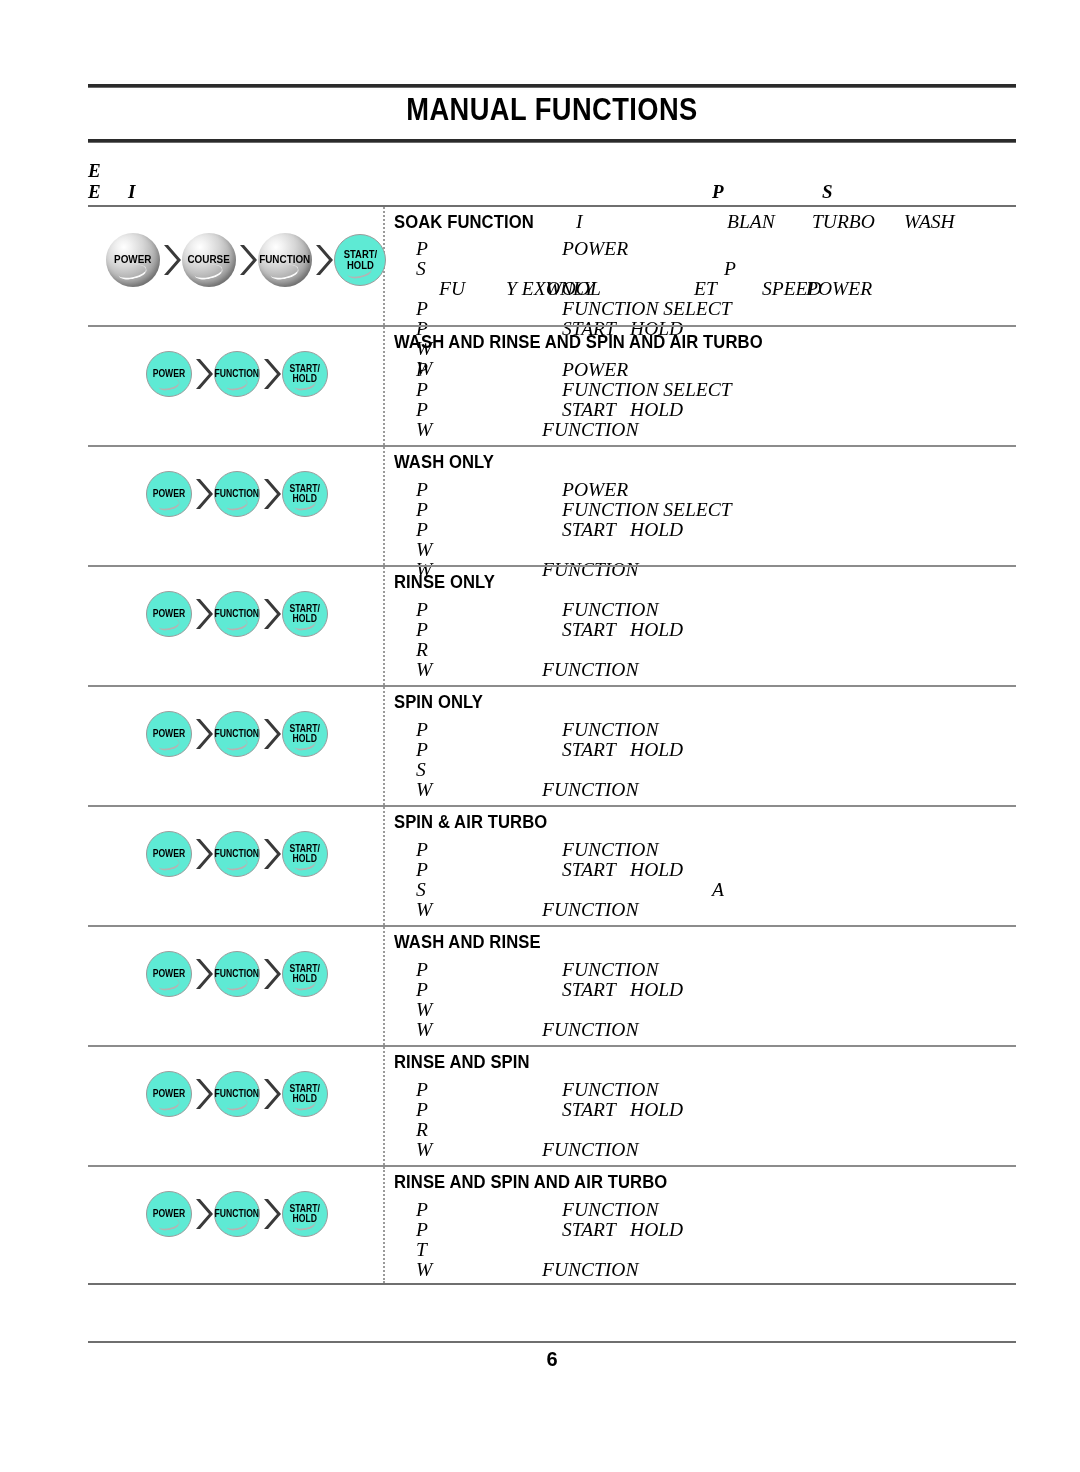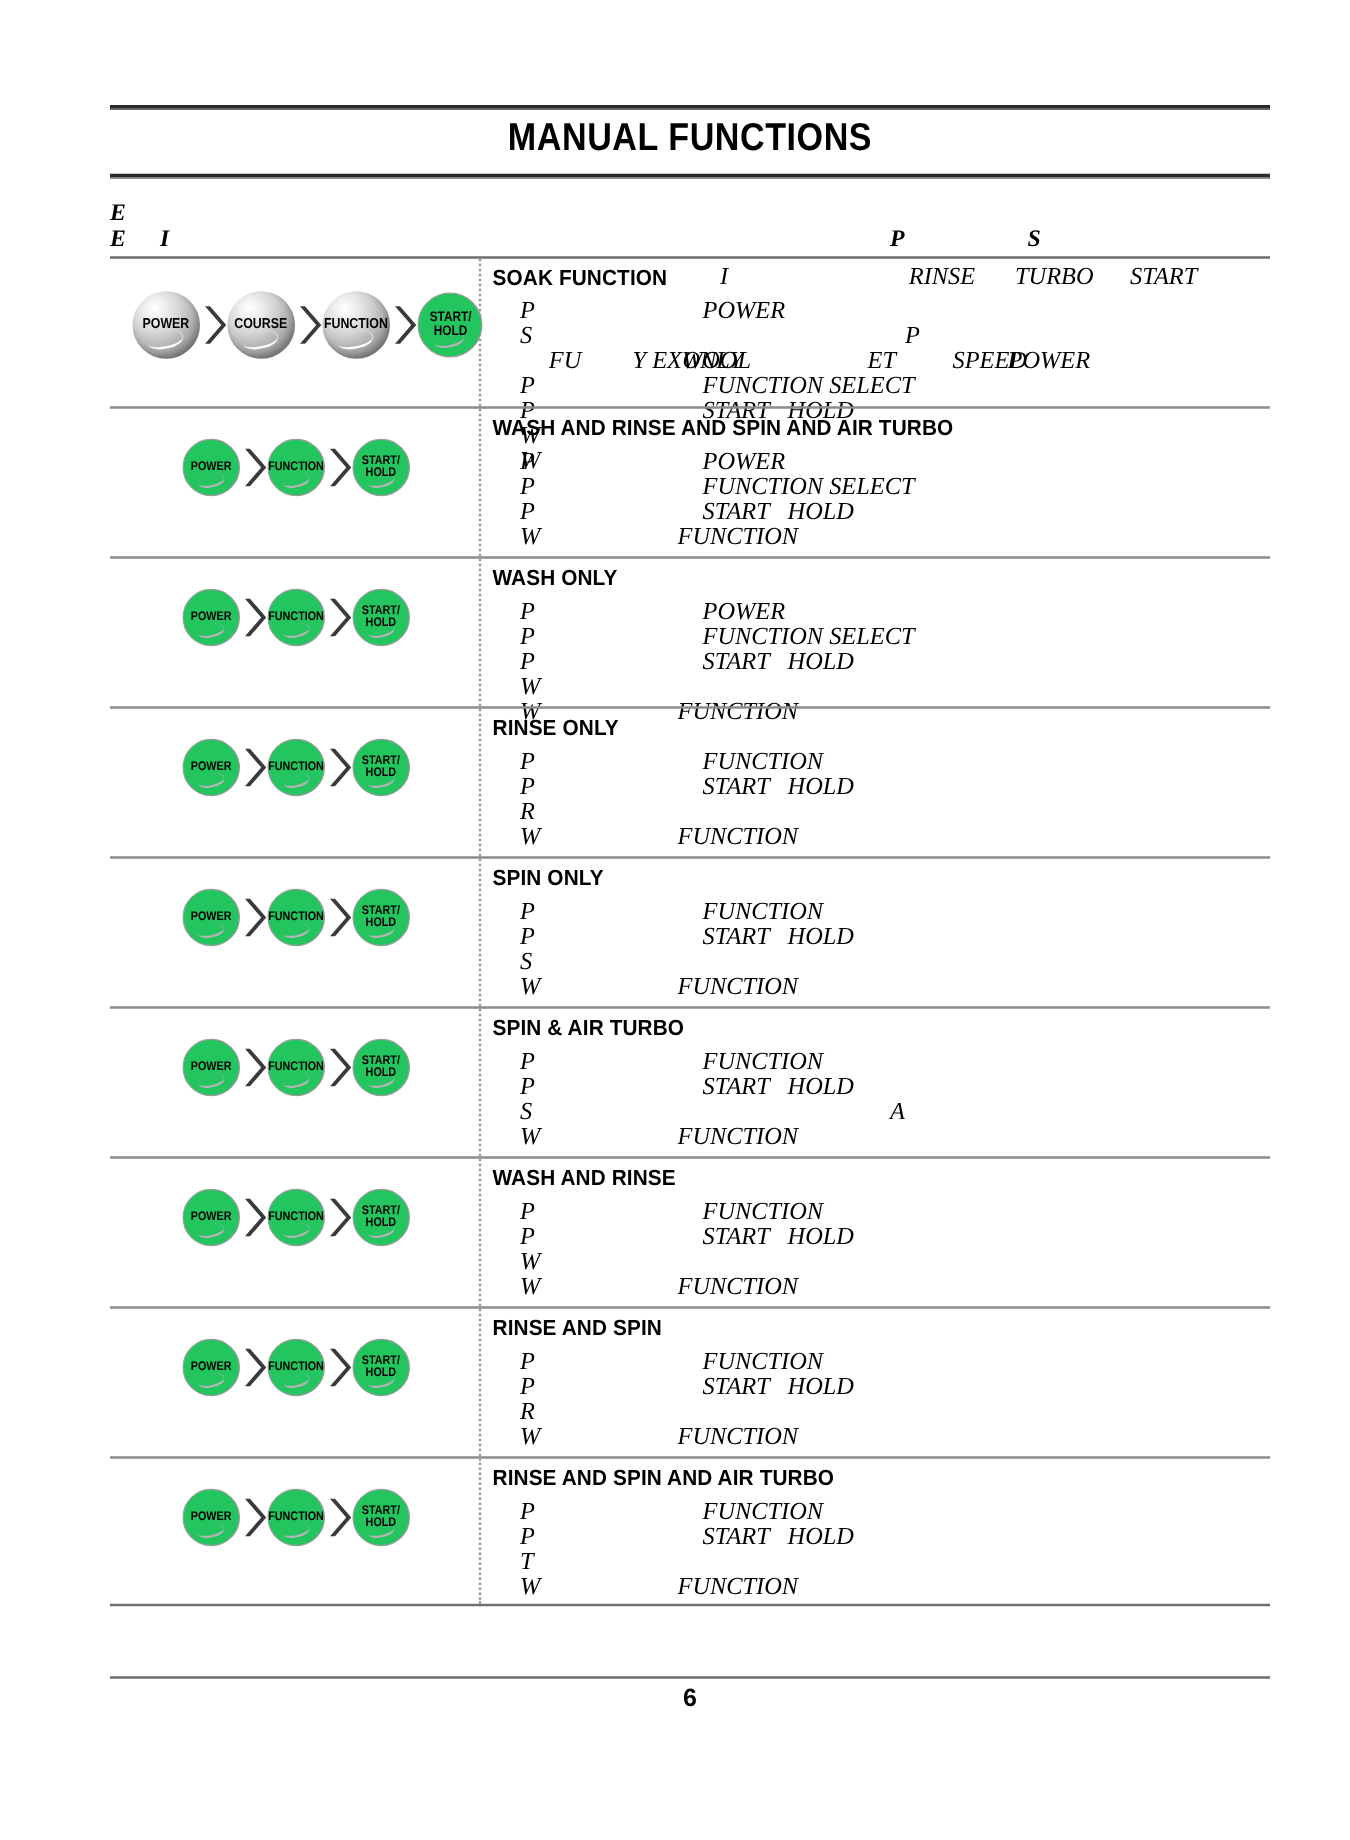--- a/index.html
+++ b/index.html
@@ -146,21 +146,21 @@
     width: 54px; height: 54px;
     background:
       radial-gradient(circle at 33% 26%, #ffffff 0%, #f2f2f2 13%, #d6d6d6 36%, #b2b2b2 58%, #8e8e8e 78%, #6f6f6f 100%);
     box-shadow: inset -2px -3px 5px rgba(0,0,0,0.22);
   }
   .btn.sphere .lbl { font-size: 11.5px; }
 
   
   .btn.hollow {
     width: 52px; height: 52px;
-    background: #22c55e;
+    background: #5eead4;
     border: 1.5px solid #9b9b9b;
     box-sizing: border-box;
   }
   .btn.hollow .lbl { font-size: 11px; }
   .btn.hollow::after {
     border-bottom: 2px solid #b4b4b4;
     border-right: 1px solid rgba(180,180,180,0.5);
     left: 24%; bottom: 14%; width: 48%; height: 20%;
   }
   .btn.hollow.small { width: 46px; height: 46px; }
@@ -267,23 +267,23 @@
             <span class="btn hollow two-line">
               <span class="lbl">START/
 HOLD</span>
             </span>
           </div>
         </div>
         <div class="cell-text">
           <div class="tblock">
             <div class="sec-title">SOAK FUNCTION</div>
             <div class="ital c-soakI" style="top:4px;left:182px">I</div>
-            <div class="ital" style="top:4px;left:333px">RINSE</div>
+            <div class="ital" style="top:4px;left:333px">BLAN</div>
             <div class="ital" style="top:4px;left:418px">TURBO</div>
-            <div class="ital" style="top:4px;left:510px">START</div>
+            <div class="ital" style="top:4px;left:510px">WASH</div>
             <div class="ital c-key" style="top:31px">P</div>
             <div class="ital" style="top:31px;left:168px">POWER</div>
             <div class="ital c-key" style="top:51px">S</div>
             <div class="ital" style="top:51px;left:330px">P</div>
             <div class="ital" style="top:71px;left:45px">FU</div>
             <div class="ital" style="top:71px;left:112px">Y EXWOOL</div>
             <div class="ital" style="top:71px;left:152px">ONLY</div>
             <div class="ital" style="top:71px;left:300px">ET</div>
             <div class="ital" style="top:71px;left:368px">SPEED</div>
             <div class="ital" style="top:71px;left:412px">POWER</div>

